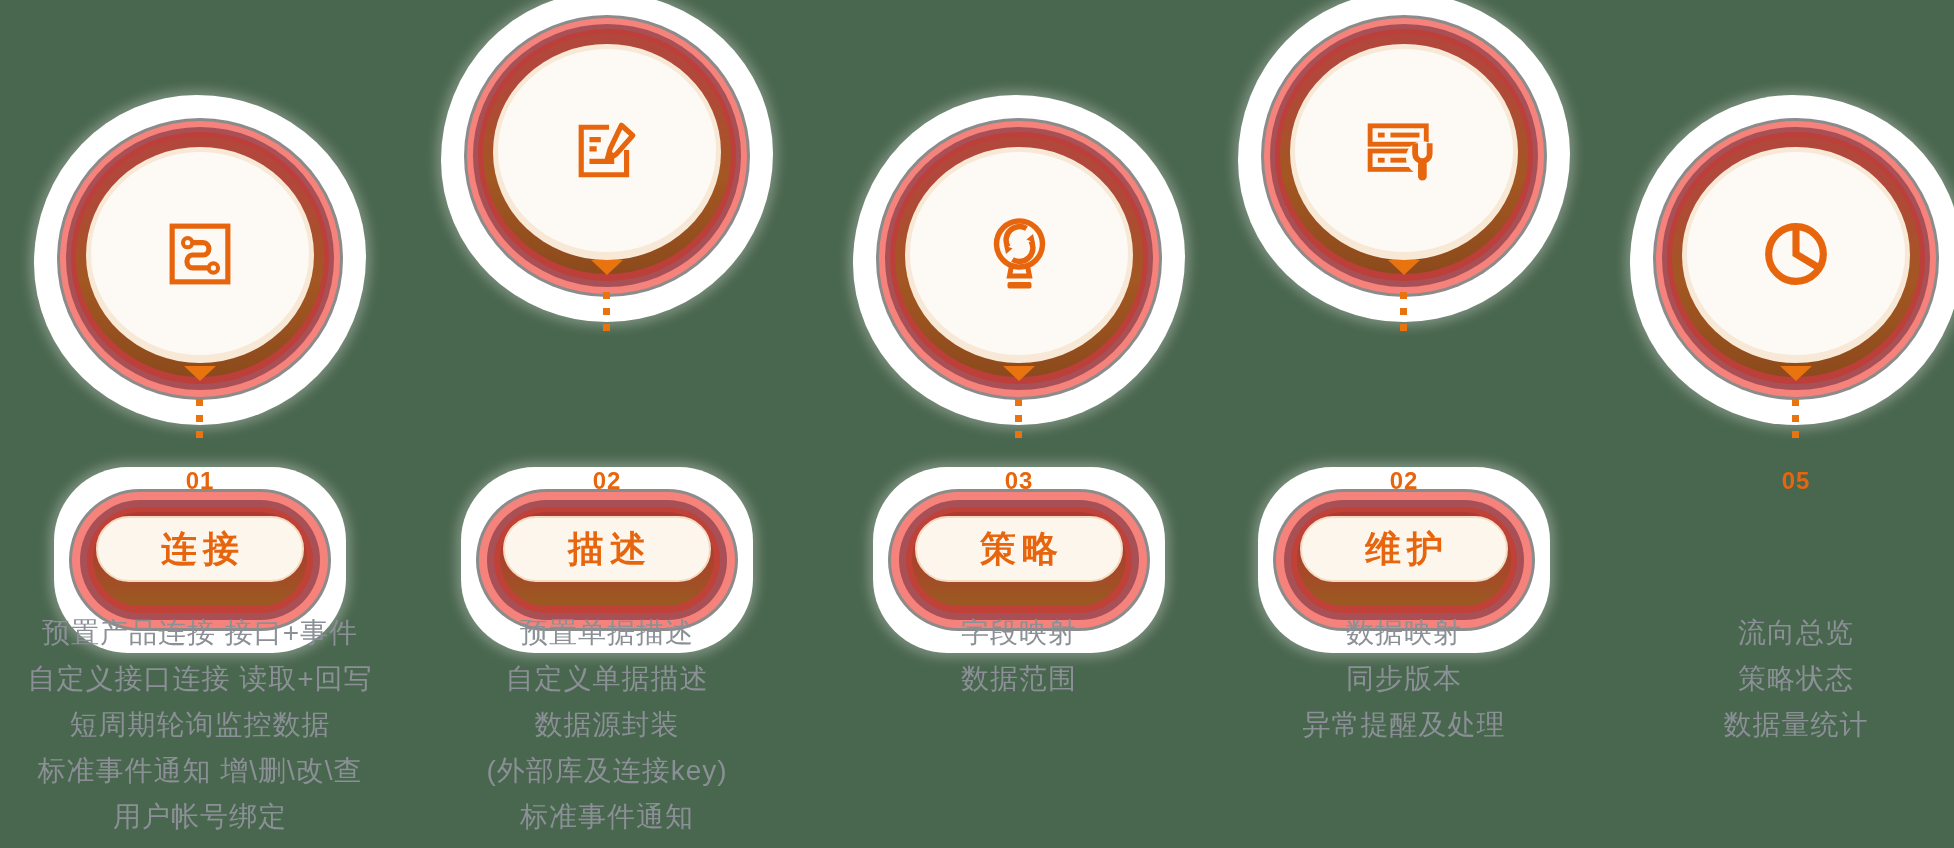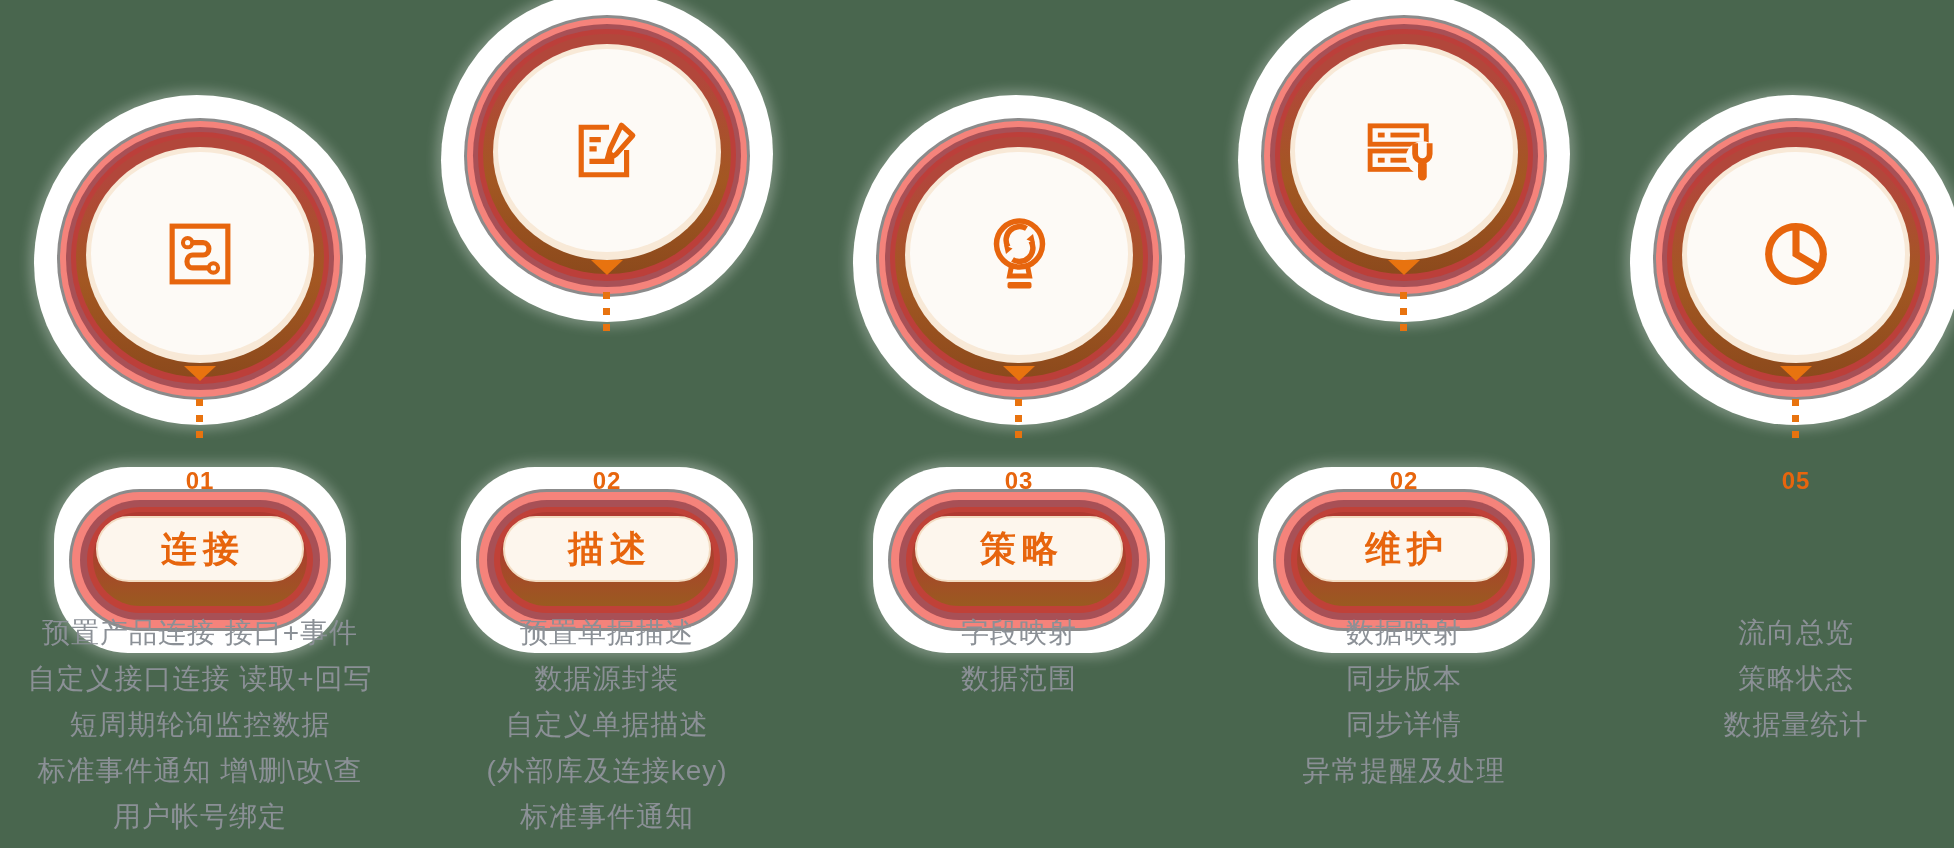--- a/index.html
+++ b/index.html
@@ -174,22 +174,22 @@
       <div class="p pp"></div>
       <div class="p pd"></div>
       <div class="p pc"></div>
       <div class="p pr"></div>
       <div class="p pcream">
         <span class="pill-label">描述</span>
       </div>
     </div>
     <div class="features">
         <div class="feature">预置单据描述</div>
+        <div class="feature">自定义单据描述</div>
         <div class="feature">数据源封装</div>
-        <div class="feature">自定义单据描述</div>
         <div class="feature">(外部库及连接key)</div>
         <div class="feature">标准事件通知</div>
       </div>
   </div>
     <div class="station row-low">
     <div class="halo-circle">
       <div class="c cg"></div>
       <div class="c cp"></div>
       <div class="c cd"></div>
       <div class="c cc"></div>
@@ -264,21 +264,20 @@
       <div class="p pd"></div>
       <div class="p pc"></div>
       <div class="p pr"></div>
       <div class="p pcream">
         <span class="pill-label">维护</span>
       </div>
     </div>
     <div class="features">
         <div class="feature">数据映射</div>
         <div class="feature">同步版本</div>
-        <div class="feature">同步详情</div>
         <div class="feature">异常提醒及处理</div>
       </div>
   </div>
     <div class="station row-low">
     <div class="halo-circle">
       <div class="c cg"></div>
       <div class="c cp"></div>
       <div class="c cd"></div>
       <div class="c cc"></div>
       <div class="c cr"></div>

